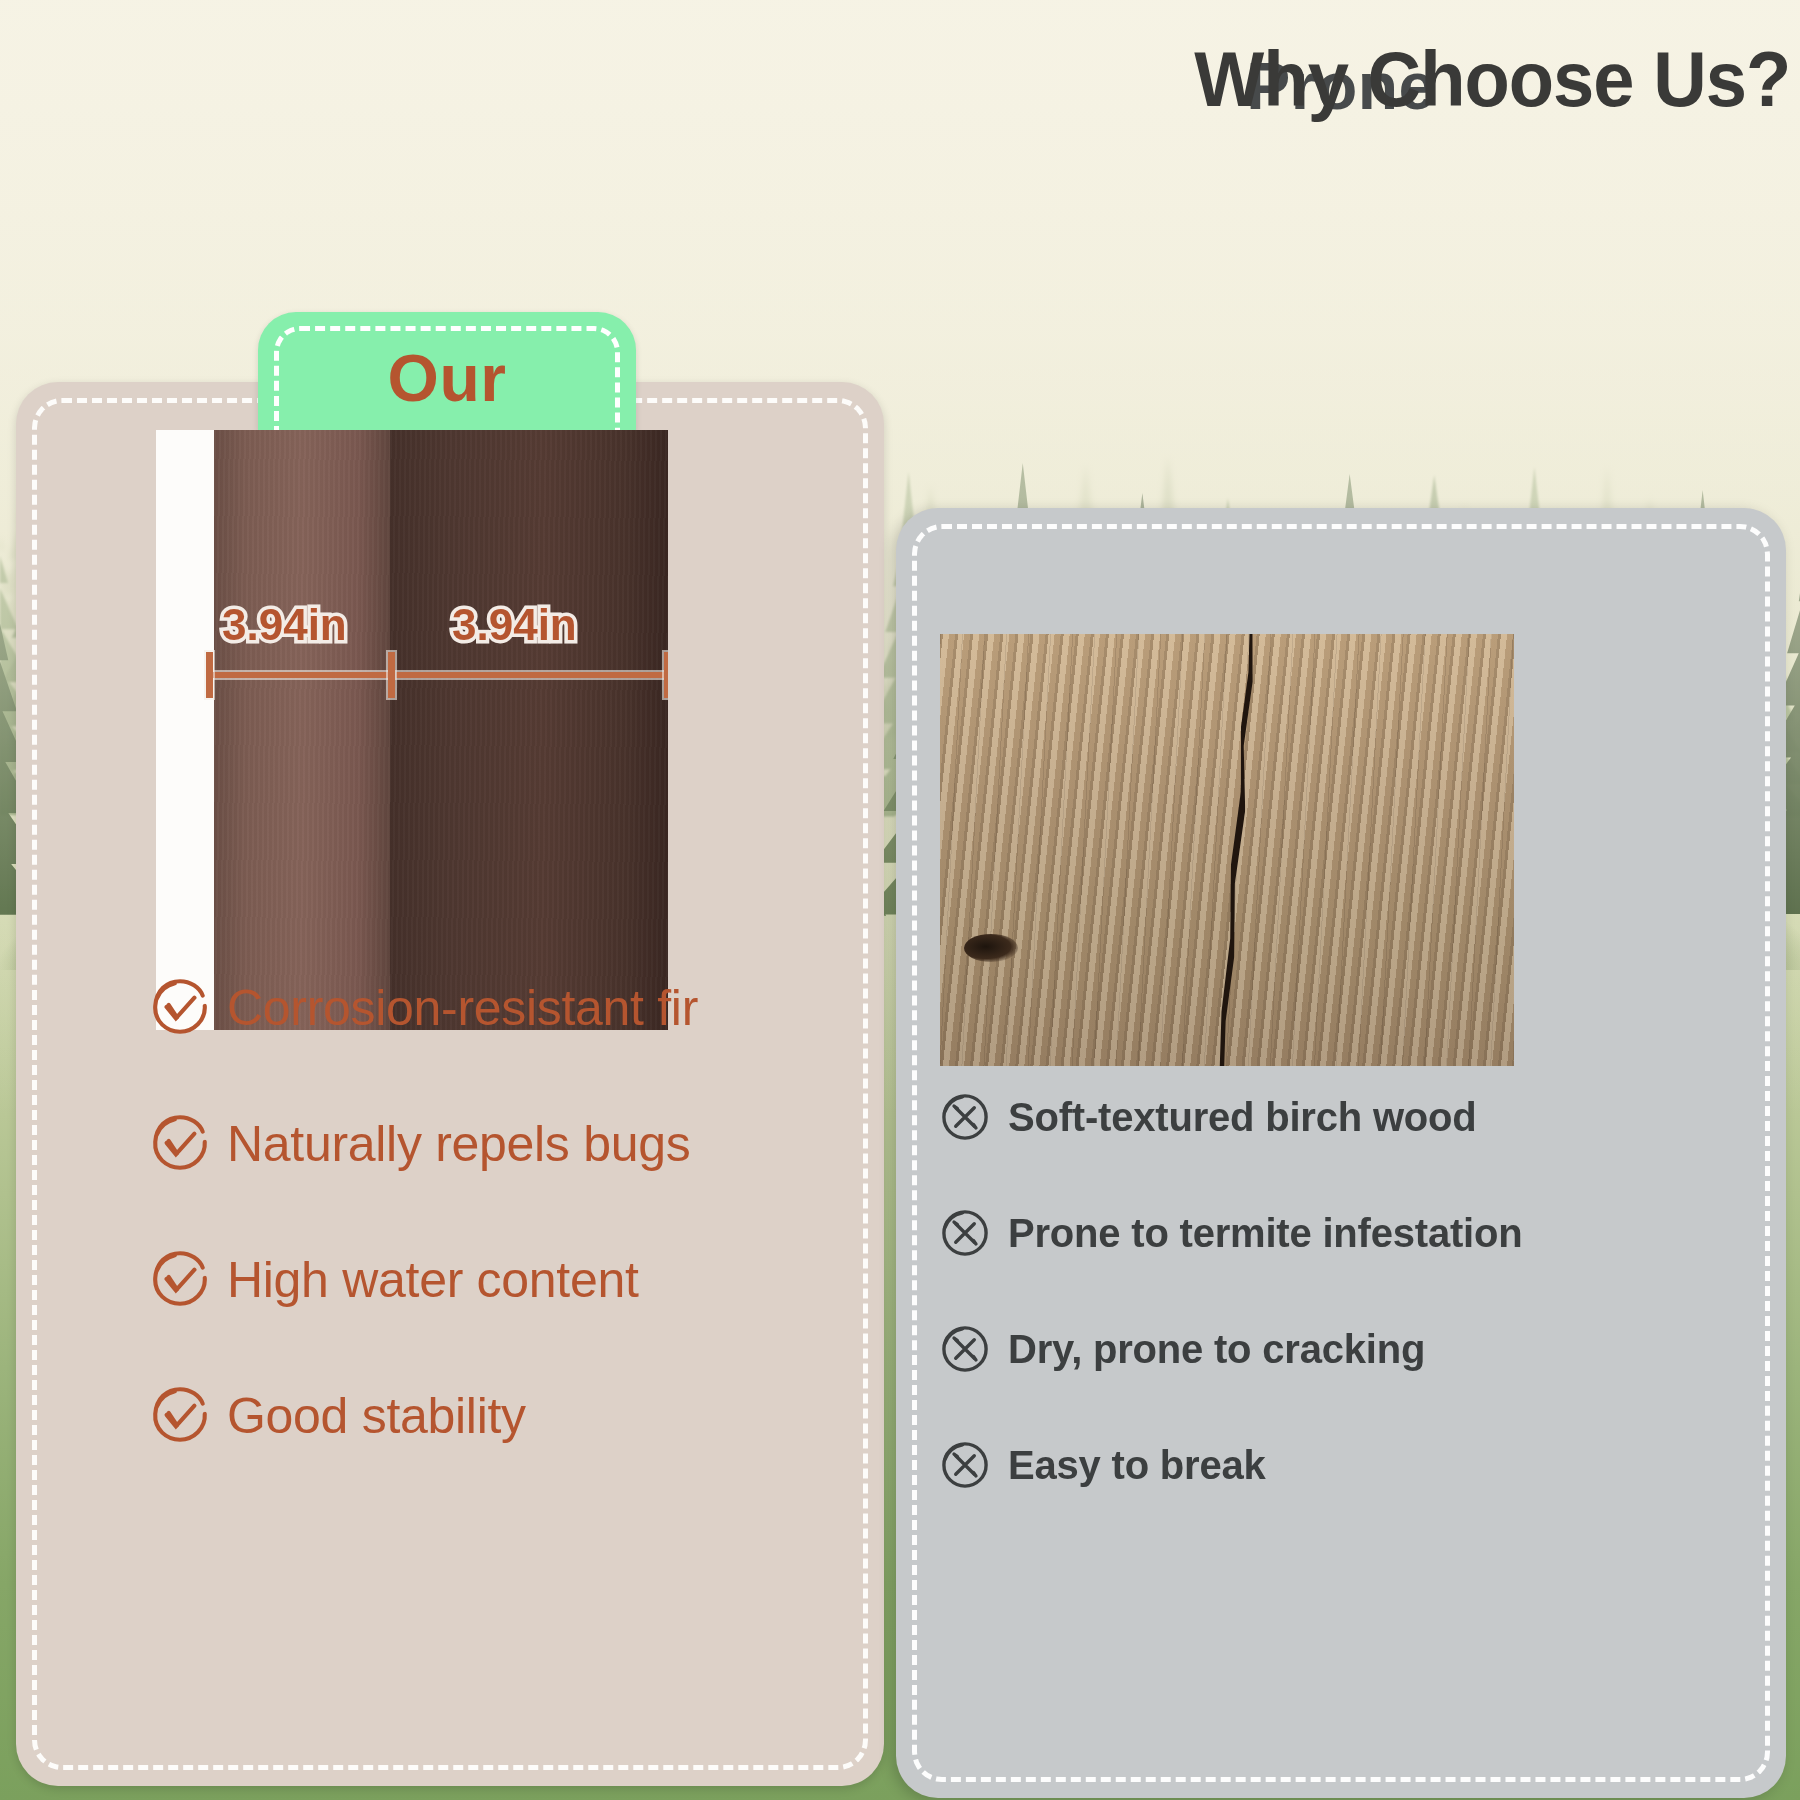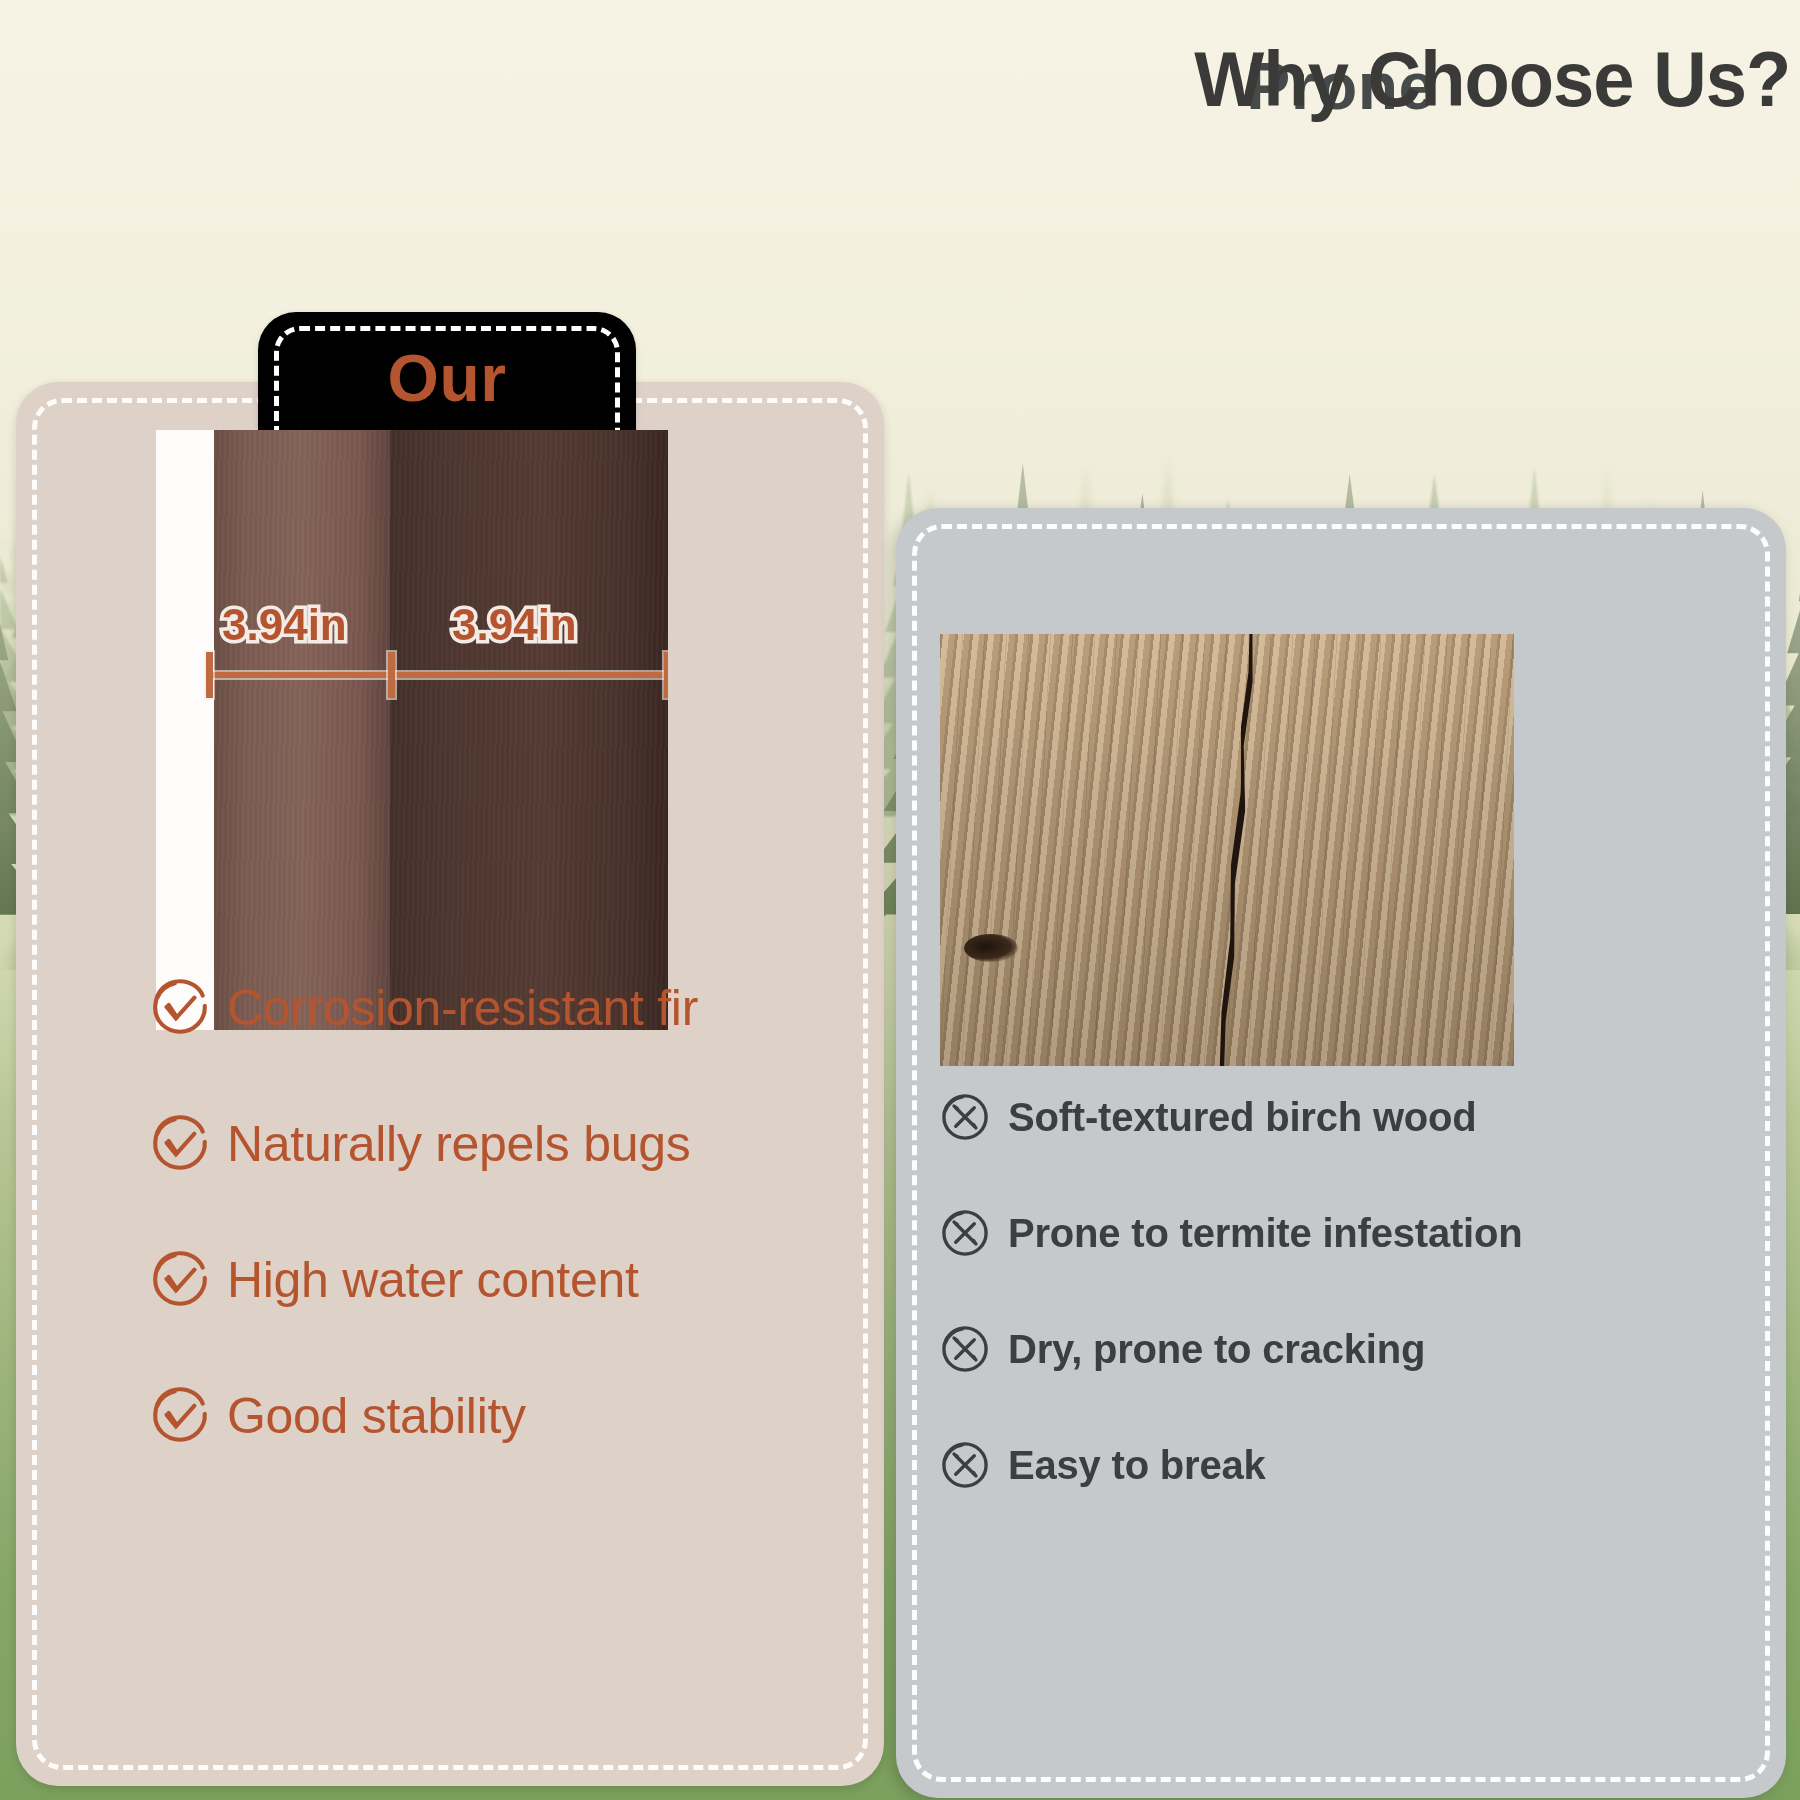--- a/index.html
+++ b/index.html
@@ -31,21 +31,21 @@
   
   .title{position:absolute;top:34px;right:34px;z-index:40;
     font-size:78px;font-weight:bold;letter-spacing:-1px;color:#3a3a38;
     font-family:"Liberation Sans",sans-serif;transform:scaleX(.95);transform-origin:right center;
     white-space:nowrap;}
 
   
   .card{position:absolute;border-radius:42px;}
   .dash{position:absolute;border:5px dashed #ffffff;border-radius:30px;inset:16px;pointer-events:none;}
 
-  #ourTab{left:258px;top:312px;width:378px;height:120px;background:#000000;
+  #ourTab{left:258px;top:312px;width:378px;height:120px;background:#86efac;
     border-radius:38px 38px 0 0;z-index:21;box-shadow:0 2px 6px rgba(0,0,0,.12);}
   #ourTab .dash{inset:14px 16px -40px 16px;border-bottom:none;border-radius:26px 26px 0 0;}
   #ourTabLabel{position:absolute;left:0;right:0;top:28px;text-align:center;
     font-size:66px;font-weight:bold;color:#b5552f;letter-spacing:.5px;}
 
   #ourCard{left:16px;top:382px;width:868px;height:1404px;background:#ddd1c8;z-index:20;
     box-shadow:0 3px 10px rgba(0,0,0,.14);}
   #ourCard .dash{border-color:#fdfcfa;}
 
   #otherCard{left:896px;top:508px;width:890px;height:1290px;background:#c6c9cb;z-index:25;

